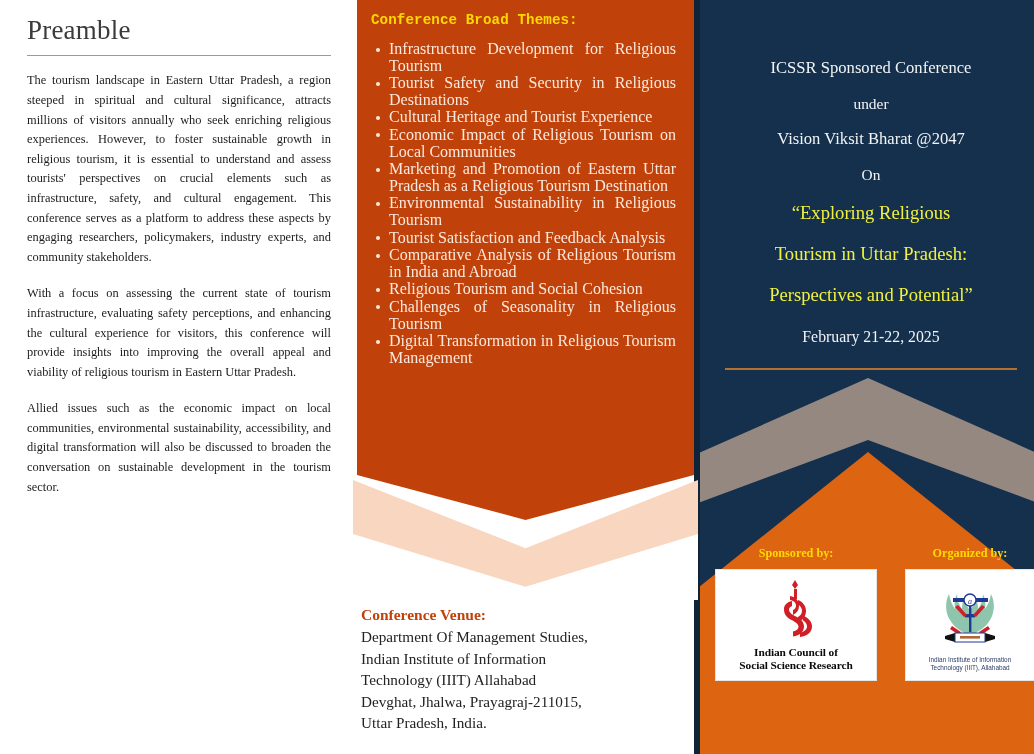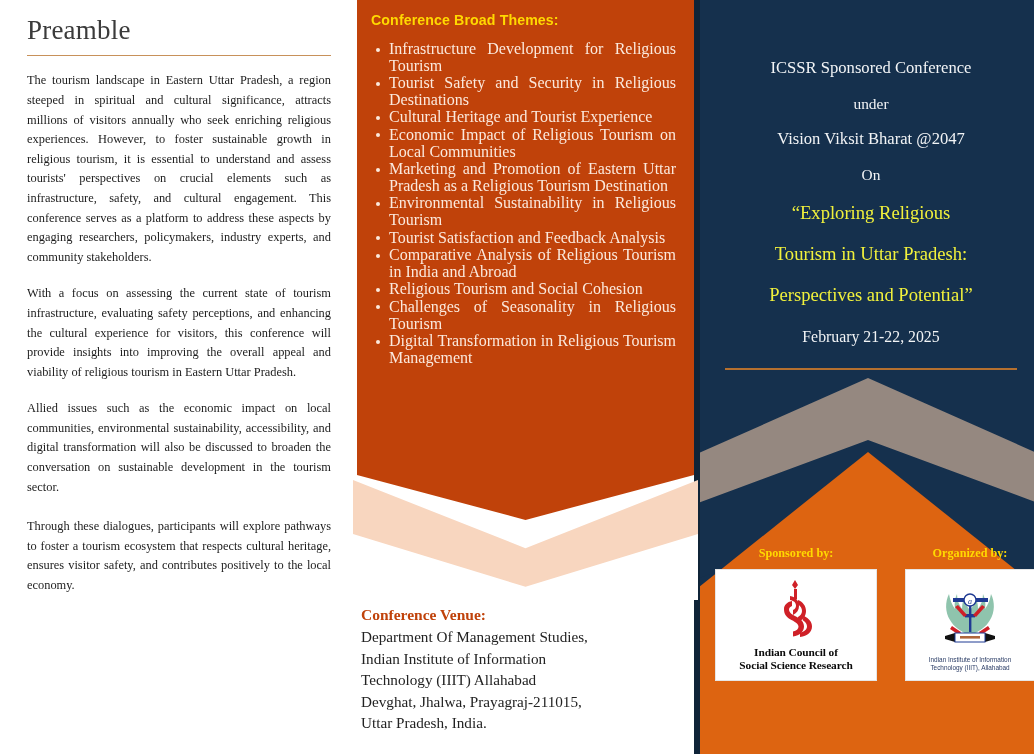--- a/index.html
+++ b/index.html
@@ -65,21 +65,21 @@
   }
   .mid-orange-inner {
     padding: 12px 18px 0 14px;
   }
   .themes-title {
     color: #ffd900;
     font-size: 14.2px;
     font-weight: bold;
     letter-spacing: 0.1px;
     margin-bottom: 13px;
-    font-family: Liberation Sans, sans-serif;
+    font-family: Liberation Mono, monospace;
   }
   ul.themes { list-style: none; }
   ul.themes li {
     position: relative;
     color: #fbe9dd;
     font-size: 16px;
     line-height: 16.6px;
     text-align: justify;
     padding-left: 18px;
     margin-bottom: 1px;
@@ -252,21 +252,20 @@
 
 <div class="brochure">
 
   <div class="panel-left">
     <div class="preamble-title">Preamble</div>
     <div class="preamble-rule"></div>
     <div class="preamble-body">
       <p>The tourism landscape in Eastern Uttar Pradesh, a region steeped in spiritual and cultural significance, attracts millions of visitors annually who seek enriching religious experiences. However, to foster sustainable growth in religious tourism, it is essential to understand and assess tourists' perspectives on crucial elements such as infrastructure, safety, and cultural engagement. This conference serves as a platform to address these aspects by engaging researchers, policymakers, industry experts, and community stakeholders.</p>
       <p>With a focus on assessing the current state of tourism infrastructure, evaluating safety perceptions, and enhancing the cultural experience for visitors, this conference will provide insights into improving the overall appeal and viability of religious tourism in Eastern Uttar Pradesh.</p>
       <p class="tight">Allied issues such as the economic impact on local communities, environmental sustainability, accessibility, and digital transformation will also be discussed to broaden the conversation on sustainable development in the tourism sector.</p>
-      <p>Through these dialogues, participants will explore pathways to foster a tourism ecosystem that respects cultural heritage, ensures visitor safety, and contributes positively to the local economy.</p>
     </div>
   </div>
 
   <div class="panel-mid">
     <div class="mid-orange">
       <div class="mid-orange-inner">
         <div class="themes-title">Conference Broad Themes:</div>
         <ul class="themes">
           <li>Infrastructure Development for Religious Tourism</li>
           <li>Tourist Safety and Security in Religious Destinations</li>

